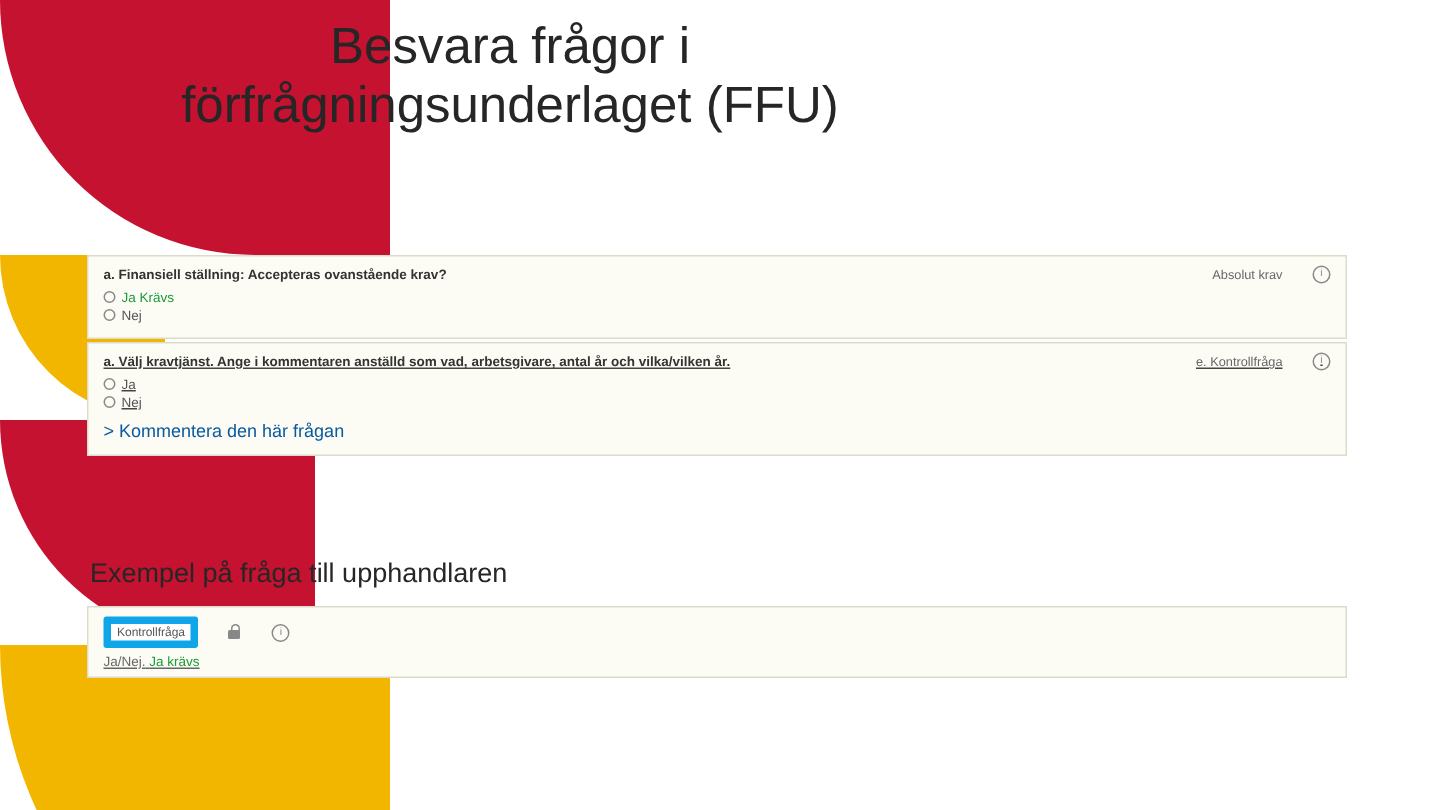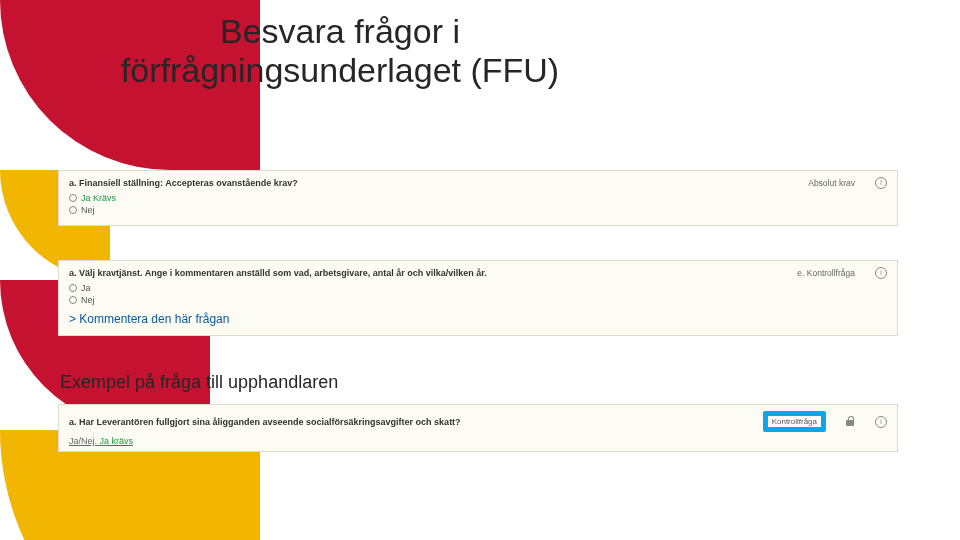--- a/index.html
+++ b/index.html
@@ -43,21 +43,21 @@
     left: 58px;
     width: 840px;
     background: #fcfcf5;
     border: 1px solid #dcdccc;
     box-sizing: border-box;
     padding: 6px 10px 8px 10px;
     font-size: 9px;
     color: #444;
   }
   .panel1 { top: 170px; height: 56px; }
-  .panel2 { top: 260px; height: 76px; }
+  .panel2 { top: 228px; height: 76px; text-decoration: underline; }
   .panel3 { top: 404px; height: 48px; }
 
   .q-row {
     display: flex;
     justify-content: space-between;
     align-items: center;
     font-weight: 600;
     color: #333;
     margin-bottom: 4px;
   }
@@ -220,21 +220,20 @@
       <span class="radio"></span>
       <span>Nej</span>
     </div>
     <span class="comment-link">&gt; Kommentera den här frågan</span>
   </div>
 
   <div class="subhead sub2">Exempel på fråga till upphandlaren</div>
 
   <div class="panel panel3">
     <div class="q-row">
-      <span class="q-text">a. Har Leverantören fullgjort sina åligganden avseende socialförsäkringsavgifter och skatt?</span>
       <span class="req">
         <span class="pill">Kontrollfråga</span>
         <span class="lock-icon"></span>
         <span class="info-icon">i</span>
       </span>
     </div>
     <div class="answer-row">
       <span>Ja/Nej.</span>
       <span class="val">Ja krävs</span>
     </div>

